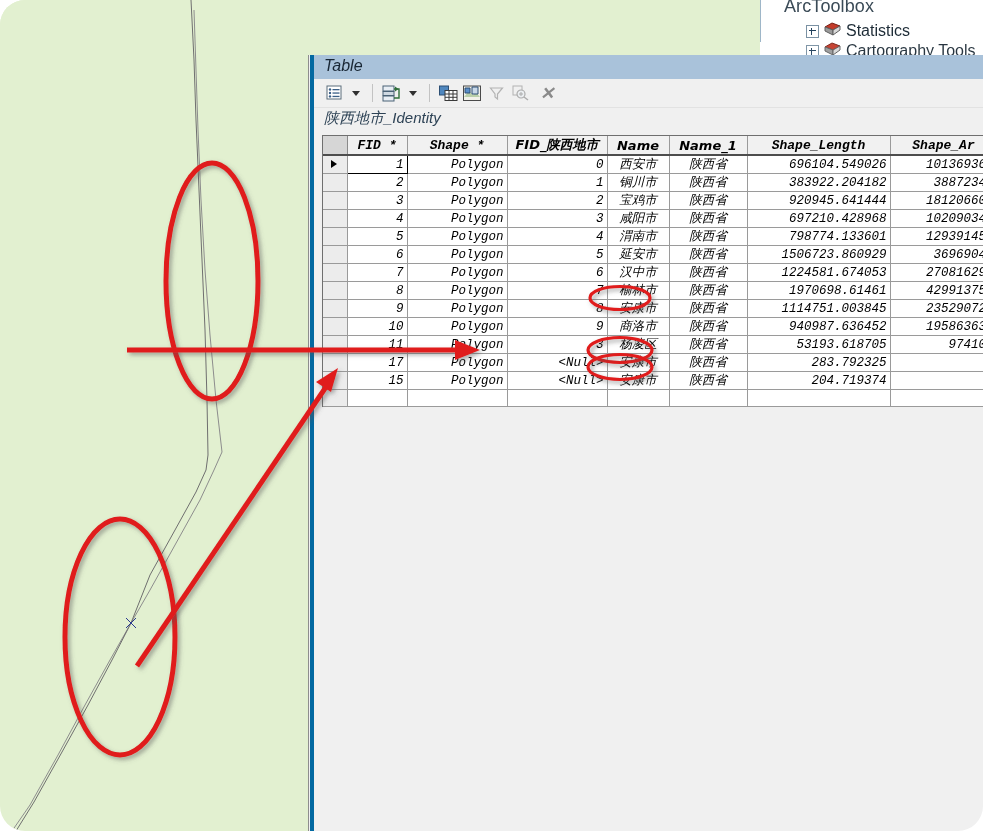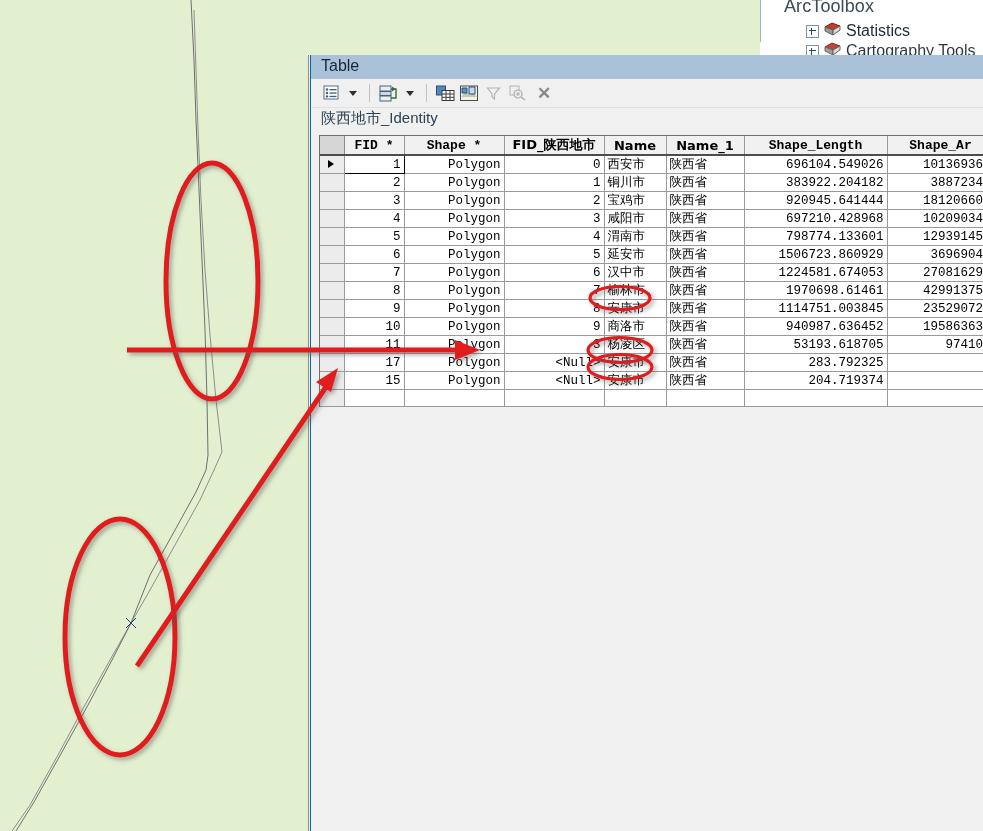--- a/index.html
+++ b/index.html
@@ -2,21 +2,21 @@
 <html><head>
 <meta charset="utf-8">
 <style>
   html, body {
     margin: 0; padding: 0;
     width: 983px; height: 831px;
     overflow: hidden;
     background: #ffffff;
     font-family: "Liberation Sans", sans-serif;
   }
-  #root { position: relative; width: 983px; height: 831px; overflow: hidden; }
+  #root { position: relative; width: 983px; height: 831px; overflow: hidden; border-radius: 25px; }
 
   
   .map-canvas {
     position: absolute; left: 0; top: 0; width: 308px; height: 831px;
     background: #e2f0d0;
     overflow: hidden;
   }
   .map-canvas-top {
     position: absolute; left: 0; top: 0; width: 760px; height: 55px;
     background: #e2f0d0;
@@ -64,22 +64,23 @@
 
   
   .table-win {
     position: absolute; left: 308px; top: 55px; width: 675px; height: 776px;
     background: #f0f0f0;
     border-left: 1px solid #8d8d8d;
     box-sizing: border-box;
   }
   .table-win-inner {
     position: absolute; left: 1px; top: 0; width: 674px; height: 776px;
-    border-left: 1px solid #0369a1;
-    box-sizing: border-box;
+    border-left: 4px solid #0369a1;
+    box-sizing: border-box;
+    font-style: italic;
   }
   .tw-titlebar {
     position: absolute; left: 0; top: 0; width: 675px; height: 24px;
     background: #a9c2da;
   }
   .tw-title {
     position: absolute; left: 10px; top: 2px;
     font-size: 16px; color: #182634;
   }
   .tw-toolbar {
@@ -134,21 +135,21 @@
   td.selcell { background: #ececec; border-right: 1px solid #7d7d7d; position: relative; }
   td.selcell.cur:after {
     content: ""; position: absolute; left: 8px; top: 4px;
     width: 0; height: 0;
     border-top: 4px solid transparent;
     border-bottom: 4px solid transparent;
     border-left: 6px solid #000;
   }
   td.num { text-align: right; }
   td.txt { text-align: right; }
-  td.cjk { font-family: "DejaVu Sans", sans-serif; font-size: 12.5px; text-align: left; }
+  td.cjk { font-family: "DejaVu Sans", sans-serif; font-size: 12.5px; text-align: center; }
   th.cjk { font-family: "DejaVu Sans", sans-serif; margin-top: 36px; }
   tr.first-row td.fid-cell { border: 1px solid #000; }
 
   
   .anno { position: absolute; left: 0; top: 0; width: 983px; height: 831px; pointer-events: none; }
 </style>
 </head>
 <body>
 
 <div id="root">

